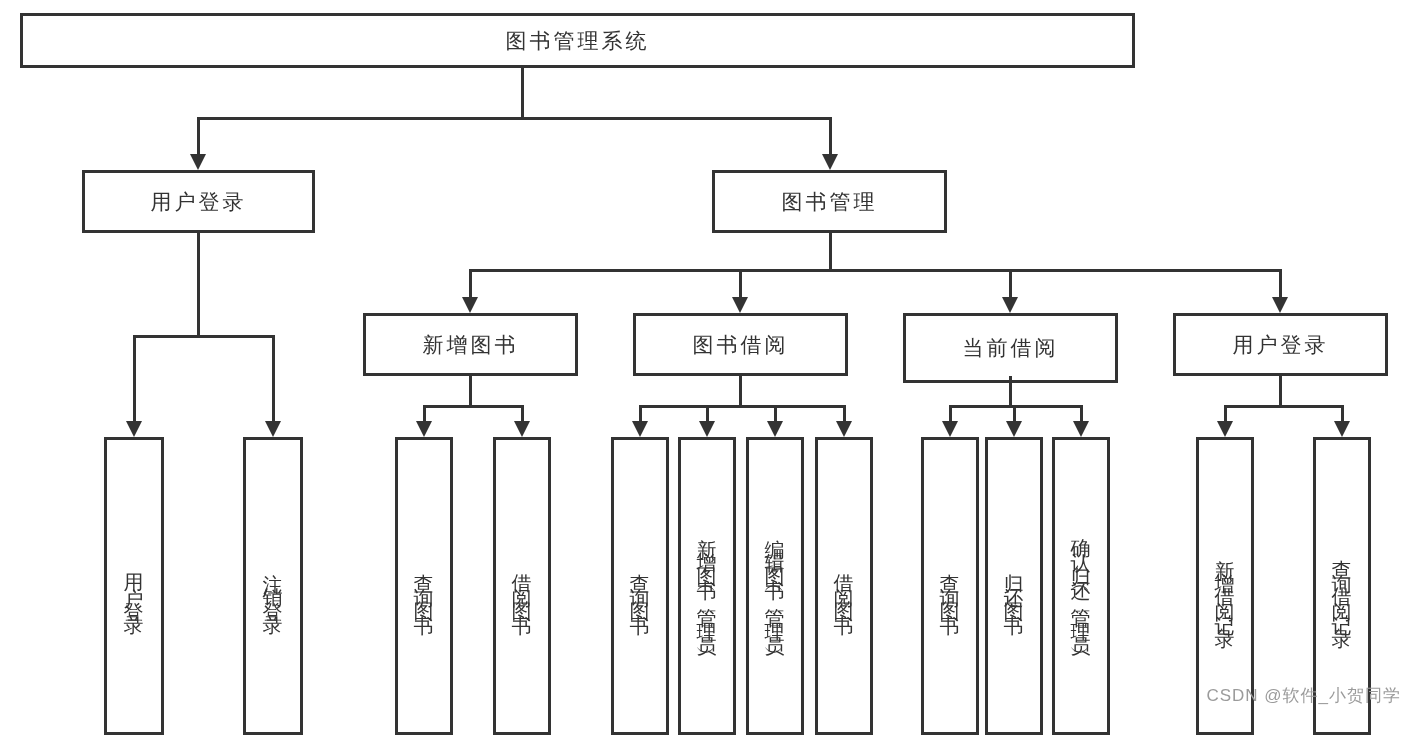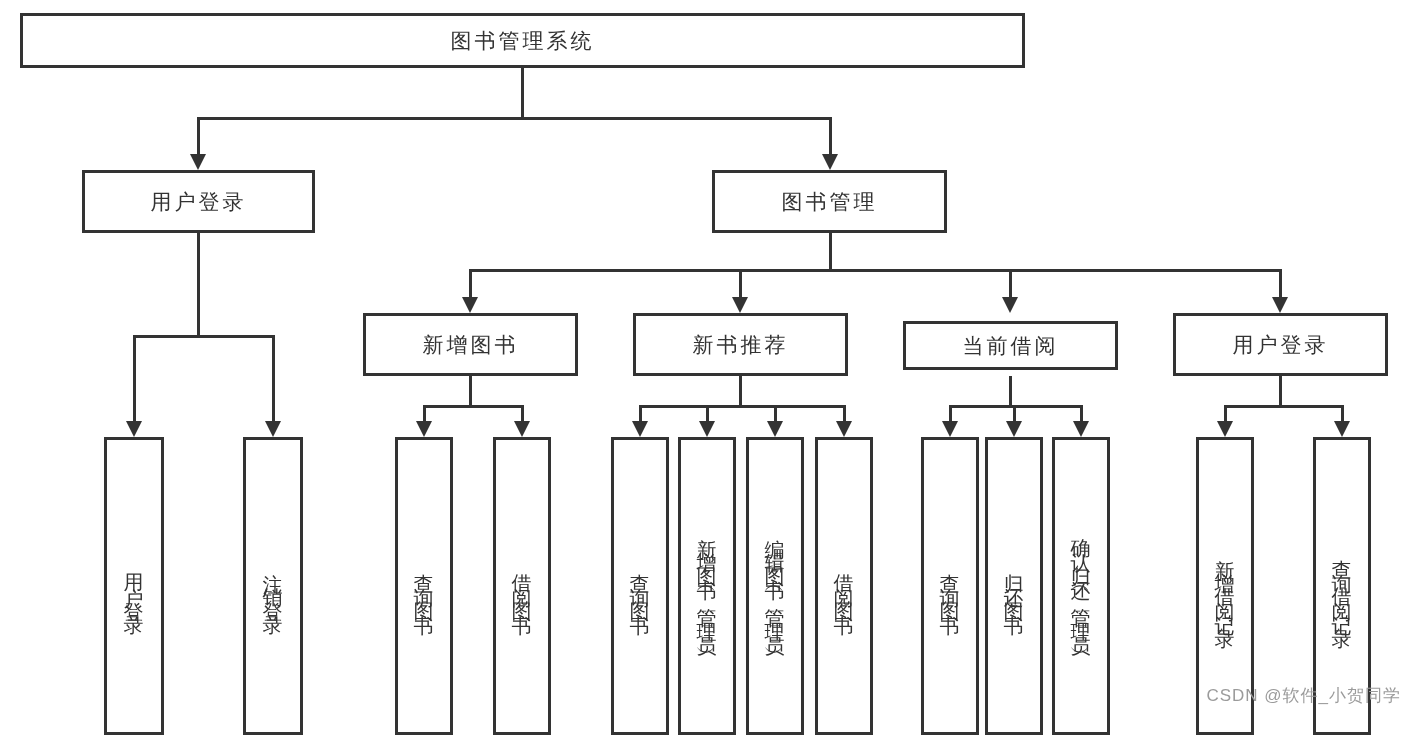--- a/index.html
+++ b/index.html
@@ -26,21 +26,21 @@
   .watermark {
     position:absolute; color:#9b9b9b; font-size:17px; letter-spacing:1px;
     white-space:nowrap;
   }
 </style>
 </head>
 <body>
 
 <div id="canvas">
 
-  <div class="node hnode" style="left:20px; top:13px; width:1005px; height:55px;">
+  <div class="node hnode" style="left:20px; top:13px; width:1115px; height:55px;">
     <span>图书管理系统</span>
   </div>
 
   <div class="line" style="left:521px; top:68px; width:3px; height:51px;"></div>
   <div class="line" style="left:197px; top:117px; width:635px; height:3px;"></div>
   <div class="line" style="left:197px; top:117px; width:3px; height:39px;"></div>
   <div class="arrow" style="left:190px; top:154px;"></div>
   <div class="line" style="left:829px; top:117px; width:3px; height:39px;"></div>
   <div class="arrow" style="left:822px; top:154px;"></div>
 
@@ -66,23 +66,23 @@
   <div class="arrow" style="left:732px; top:297px;"></div>
   <div class="line" style="left:1009px; top:269px; width:3px; height:31px;"></div>
   <div class="arrow" style="left:1002px; top:297px;"></div>
   <div class="line" style="left:1279px; top:269px; width:3px; height:31px;"></div>
   <div class="arrow" style="left:1272px; top:297px;"></div>
 
   <div class="node hnode" style="left:363px; top:313px; width:215px; height:63px;">
     <span>新增图书</span>
   </div>
   <div class="node hnode" style="left:633px; top:313px; width:215px; height:63px;">
-    <span>新书推荐</span>
+    <span>图书借阅</span>
   </div>
-  <div class="node hnode" style="left:903px; top:313px; width:215px; height:49px;margin-top:8px;">
+  <div class="node hnode" style="left:903px; top:313px; width:215px; height:70px;">
     <span>当前借阅</span>
   </div>
   <div class="node hnode" style="left:1173px; top:313px; width:215px; height:63px;">
     <span>用户登录</span>
   </div>
 
   <div class="line" style="left:469px; top:376px; width:3px; height:31px;"></div>
   <div class="line" style="left:423px; top:405px; width:101px; height:3px;"></div>
   <div class="line" style="left:423px; top:405px; width:3px; height:18px;"></div>
   <div class="arrow" style="left:416px; top:421px;"></div>

